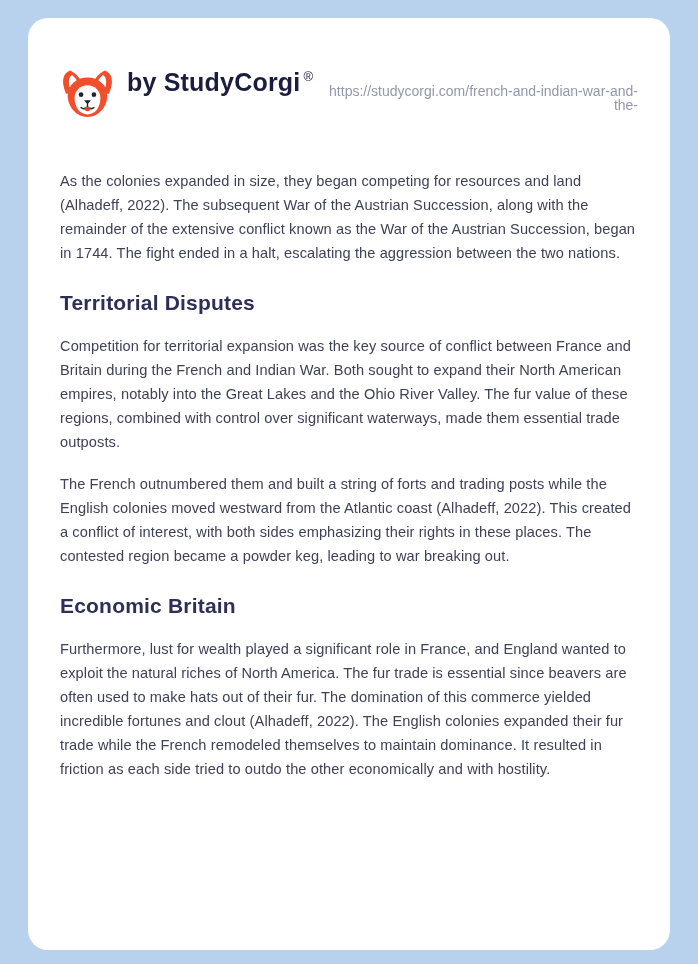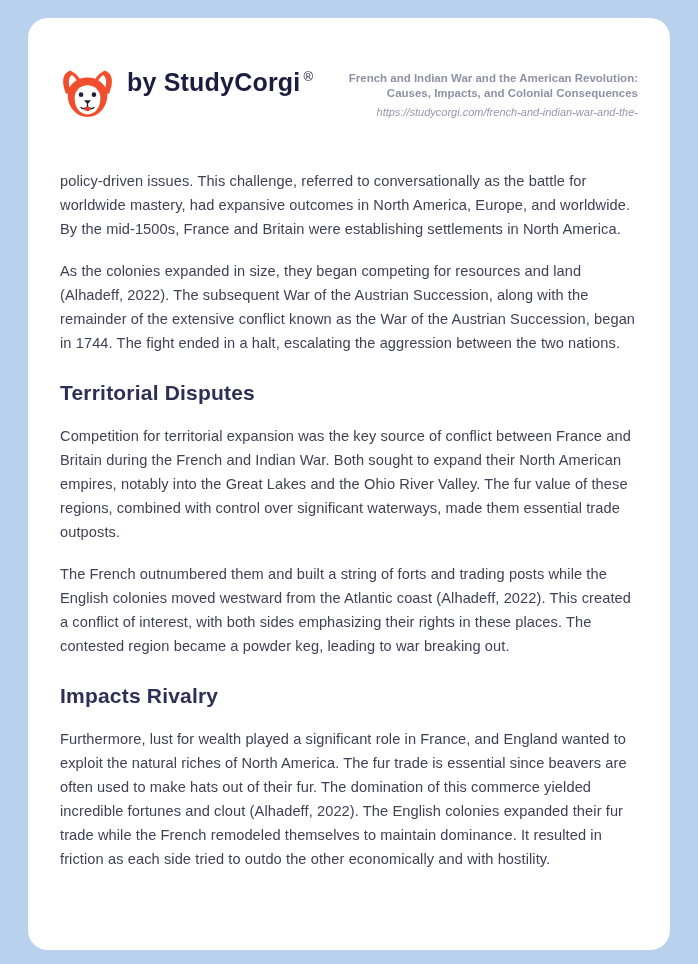--- a/index.html
+++ b/index.html
@@ -49,27 +49,26 @@
     width: 330px;
     text-align: right;
   }
   .doc-title {
     font-size: 11.5px;
     font-weight: bold;
     color: #8d92a6;
     line-height: 14.5px;
   }
   .doc-url {
-    font-size: 11px;
+    font-size: 14px;
     color: #9298a9;
     line-height: 14.5px;
     margin-top: 5px;
     text-decoration: none;
     display: block;
-    font-style: italic;
   }
   
   .article { margin-top: 46px; }
   .article p {
     font-size: 14.6px;
     line-height: 24px;
     color: #3e4257;
     letter-spacing: 0.1px;
     margin-bottom: 18px;
   }
@@ -106,34 +105,29 @@
         <path d="M28 37.5 L36 37.5 L32 42.5 Z" fill="#1e2235"></path>
 
         <path d="M32 42.5 L32 45 M32 45 C30 48 26.5 48.2 24.5 46 M32 45 C34 48 37.5 48.2 39.5 46" stroke="#1e2235" stroke-width="1.6" fill="none" stroke-linecap="round"></path>
 
         <path d="M28.5 46.5 C28.5 51.5 35.5 51.5 35.5 46.5 L35.5 45.5 L28.5 45.5 Z" fill="#e8402a"></path>
       </svg>
       <div class="brand-name"><span>by StudyCorgi</span><span class="brand-reg">®</span></div>
     </div>
 
     <div class="doc-meta">
-      <div class="doc-title">
-        <div>French and Indian War and the American Revolution:</div>
-        <div>Causes, Impacts, and Colonial Consequences</div>
-      </div>
       <a class="doc-url" href="#">
         <div>https://studycorgi.com/french-and-indian-war-and-the-</div>
       </a>
     </div>
 
   </div>
 
   <div class="article">
-    <p>policy-driven issues. This challenge, referred to conversationally as the battle for worldwide mastery, had expansive outcomes in North America, Europe, and worldwide. By the mid-1500s, France and Britain were establishing settlements in North America.</p>
     <p>As the colonies expanded in size, they began competing for resources and land (Alhadeff, 2022). The subsequent War of the Austrian Succession, along with the remainder of the extensive conflict known as the War of the Austrian Succession, began in 1744. The fight ended in a halt, escalating the aggression between the two nations.</p>
     <h2>Territorial Disputes</h2>
     <p>Competition for territorial expansion was the key source of conflict between France and Britain during the French and Indian War. Both sought to expand their North American empires, notably into the Great Lakes and the Ohio River Valley. The fur value of these regions, combined with control over significant waterways, made them essential trade outposts.</p>
     <p>The French outnumbered them and built a string of forts and trading posts while the English colonies moved westward from the Atlantic coast (Alhadeff, 2022). This created a conflict of interest, with both sides emphasizing their rights in these places. The contested region became a powder keg, leading to war breaking out.</p>
-    <h2>Impacts Rivalry</h2>
+    <h2>Economic Britain</h2>
     <p>Furthermore, lust for wealth played a significant role in France, and England wanted to exploit the natural riches of North America. The fur trade is essential since beavers are often used to make hats out of their fur. The domination of this commerce yielded incredible fortunes and clout (Alhadeff, 2022). The English colonies expanded their fur trade while the French remodeled themselves to maintain dominance. It resulted in friction as each side tried to outdo the other economically and with hostility.</p>
   </div>
 
 </div>
 
 </body></html>

